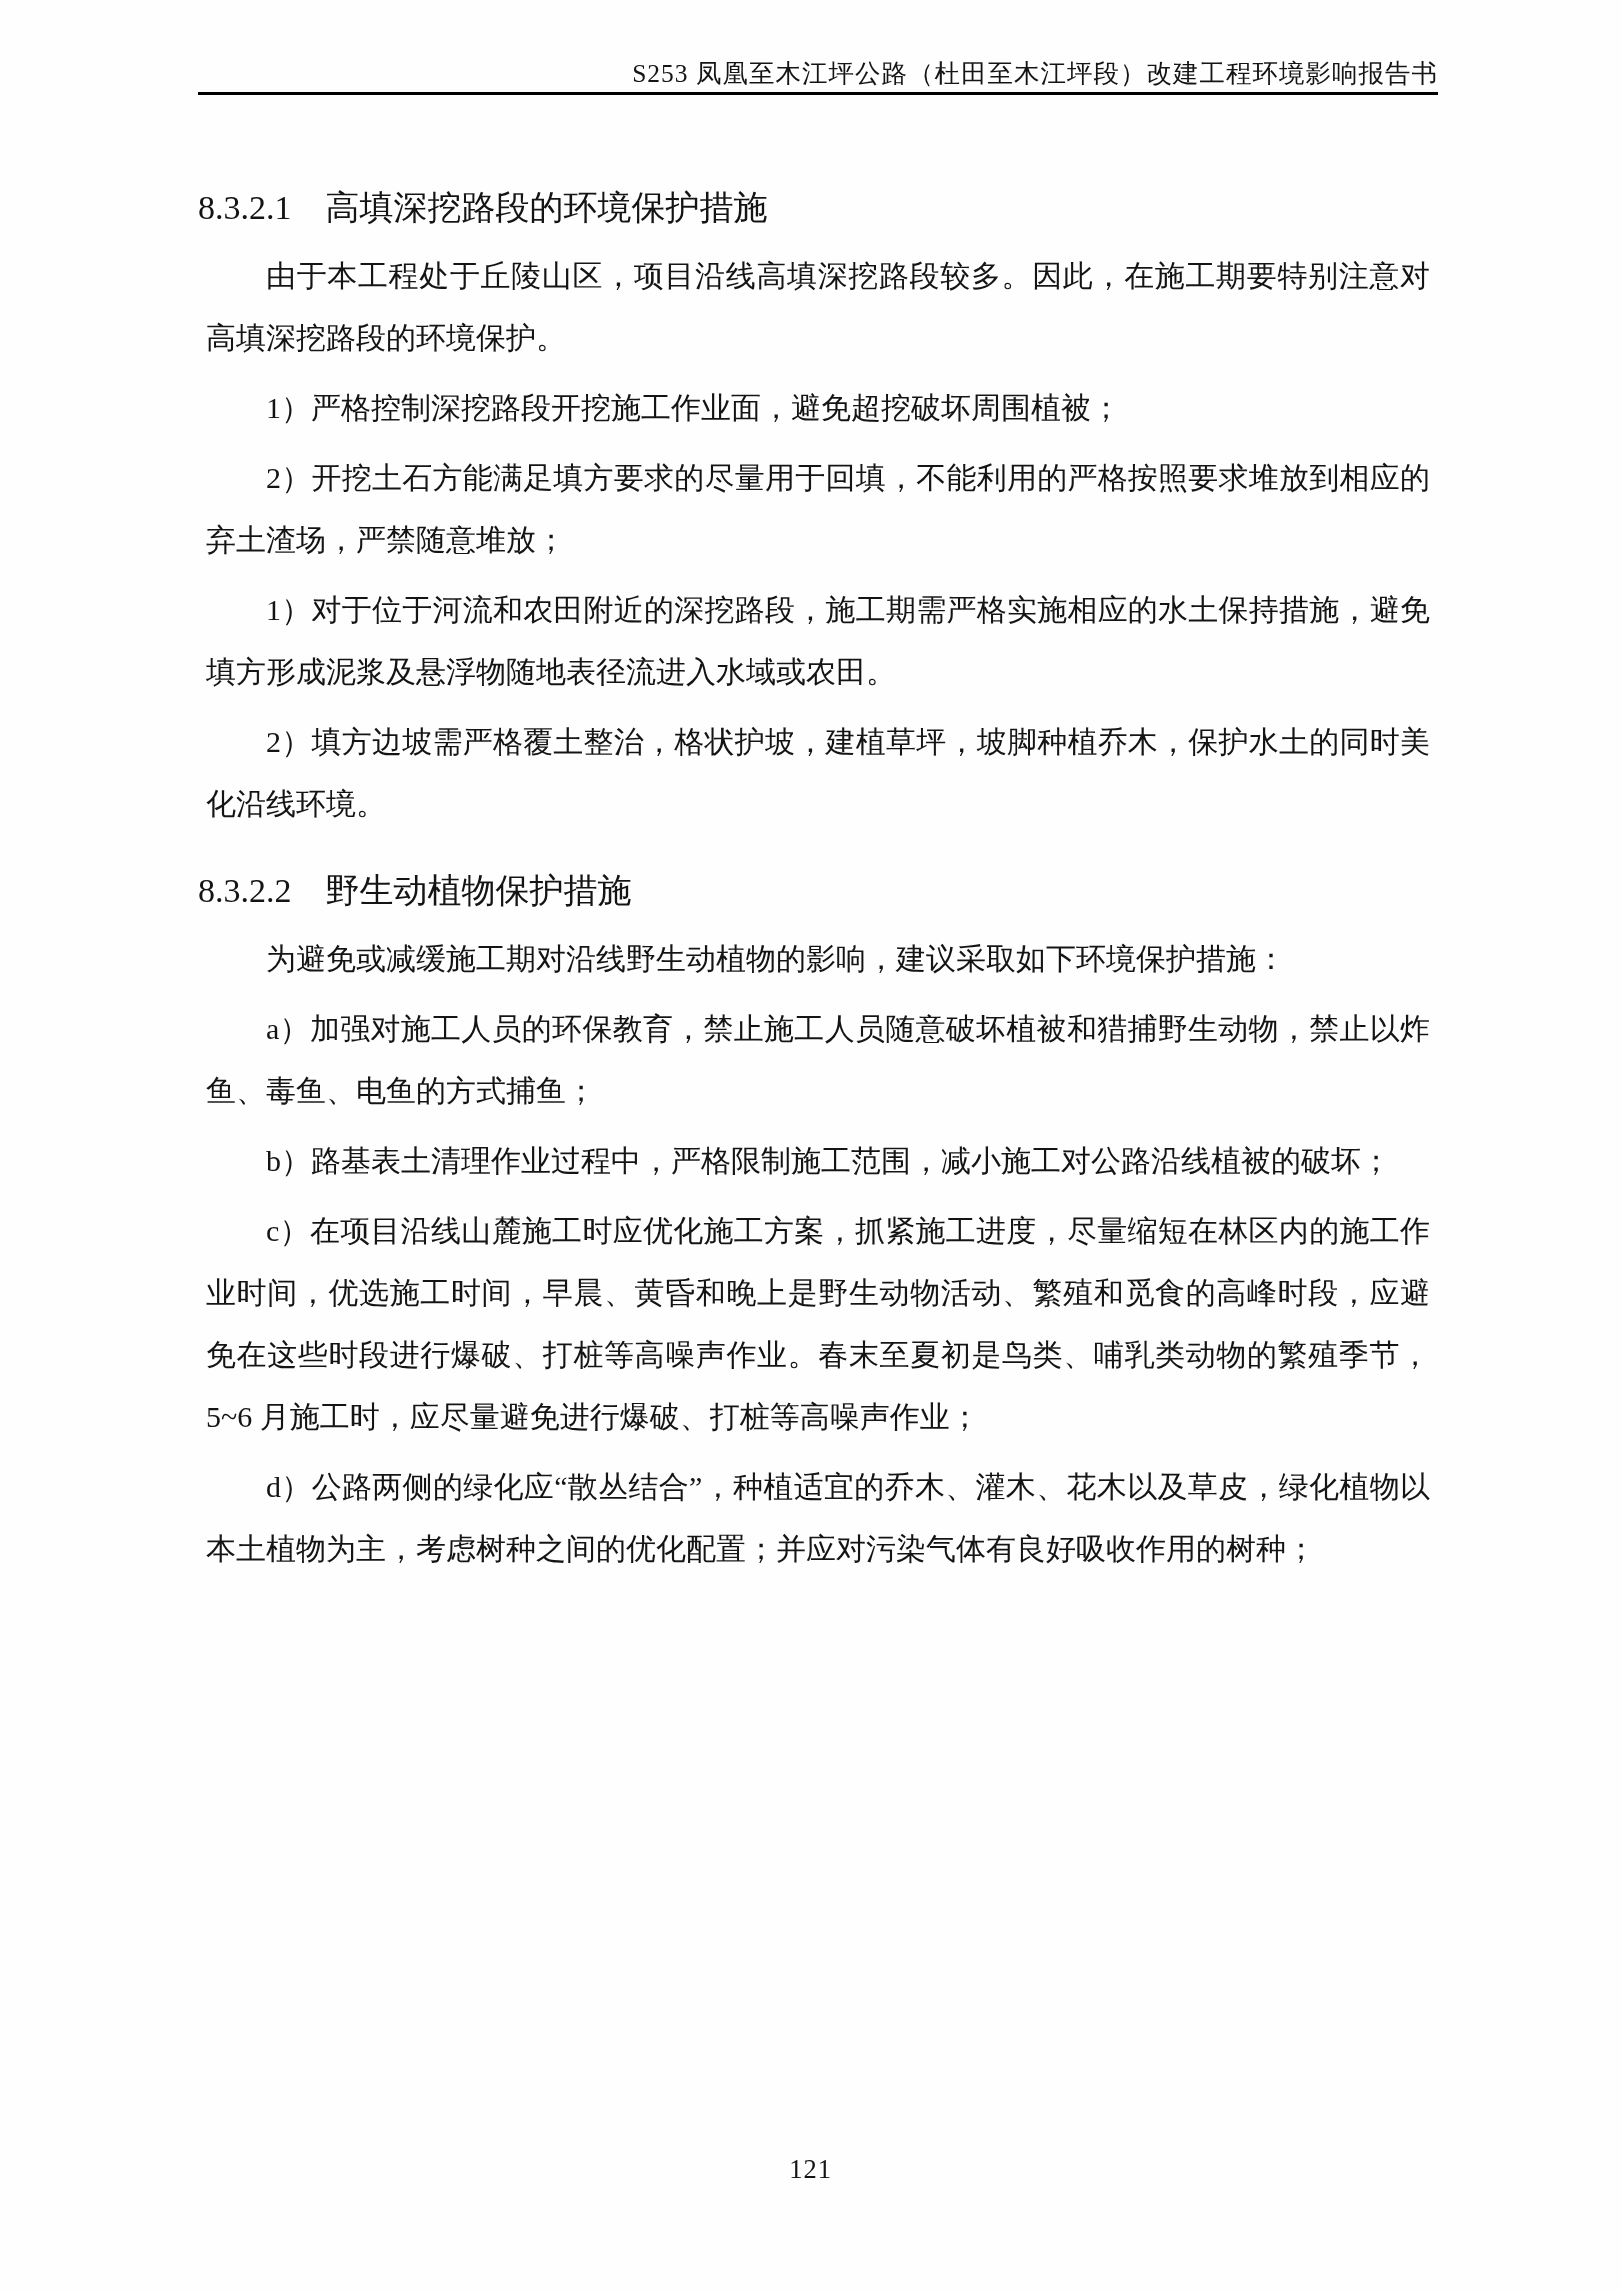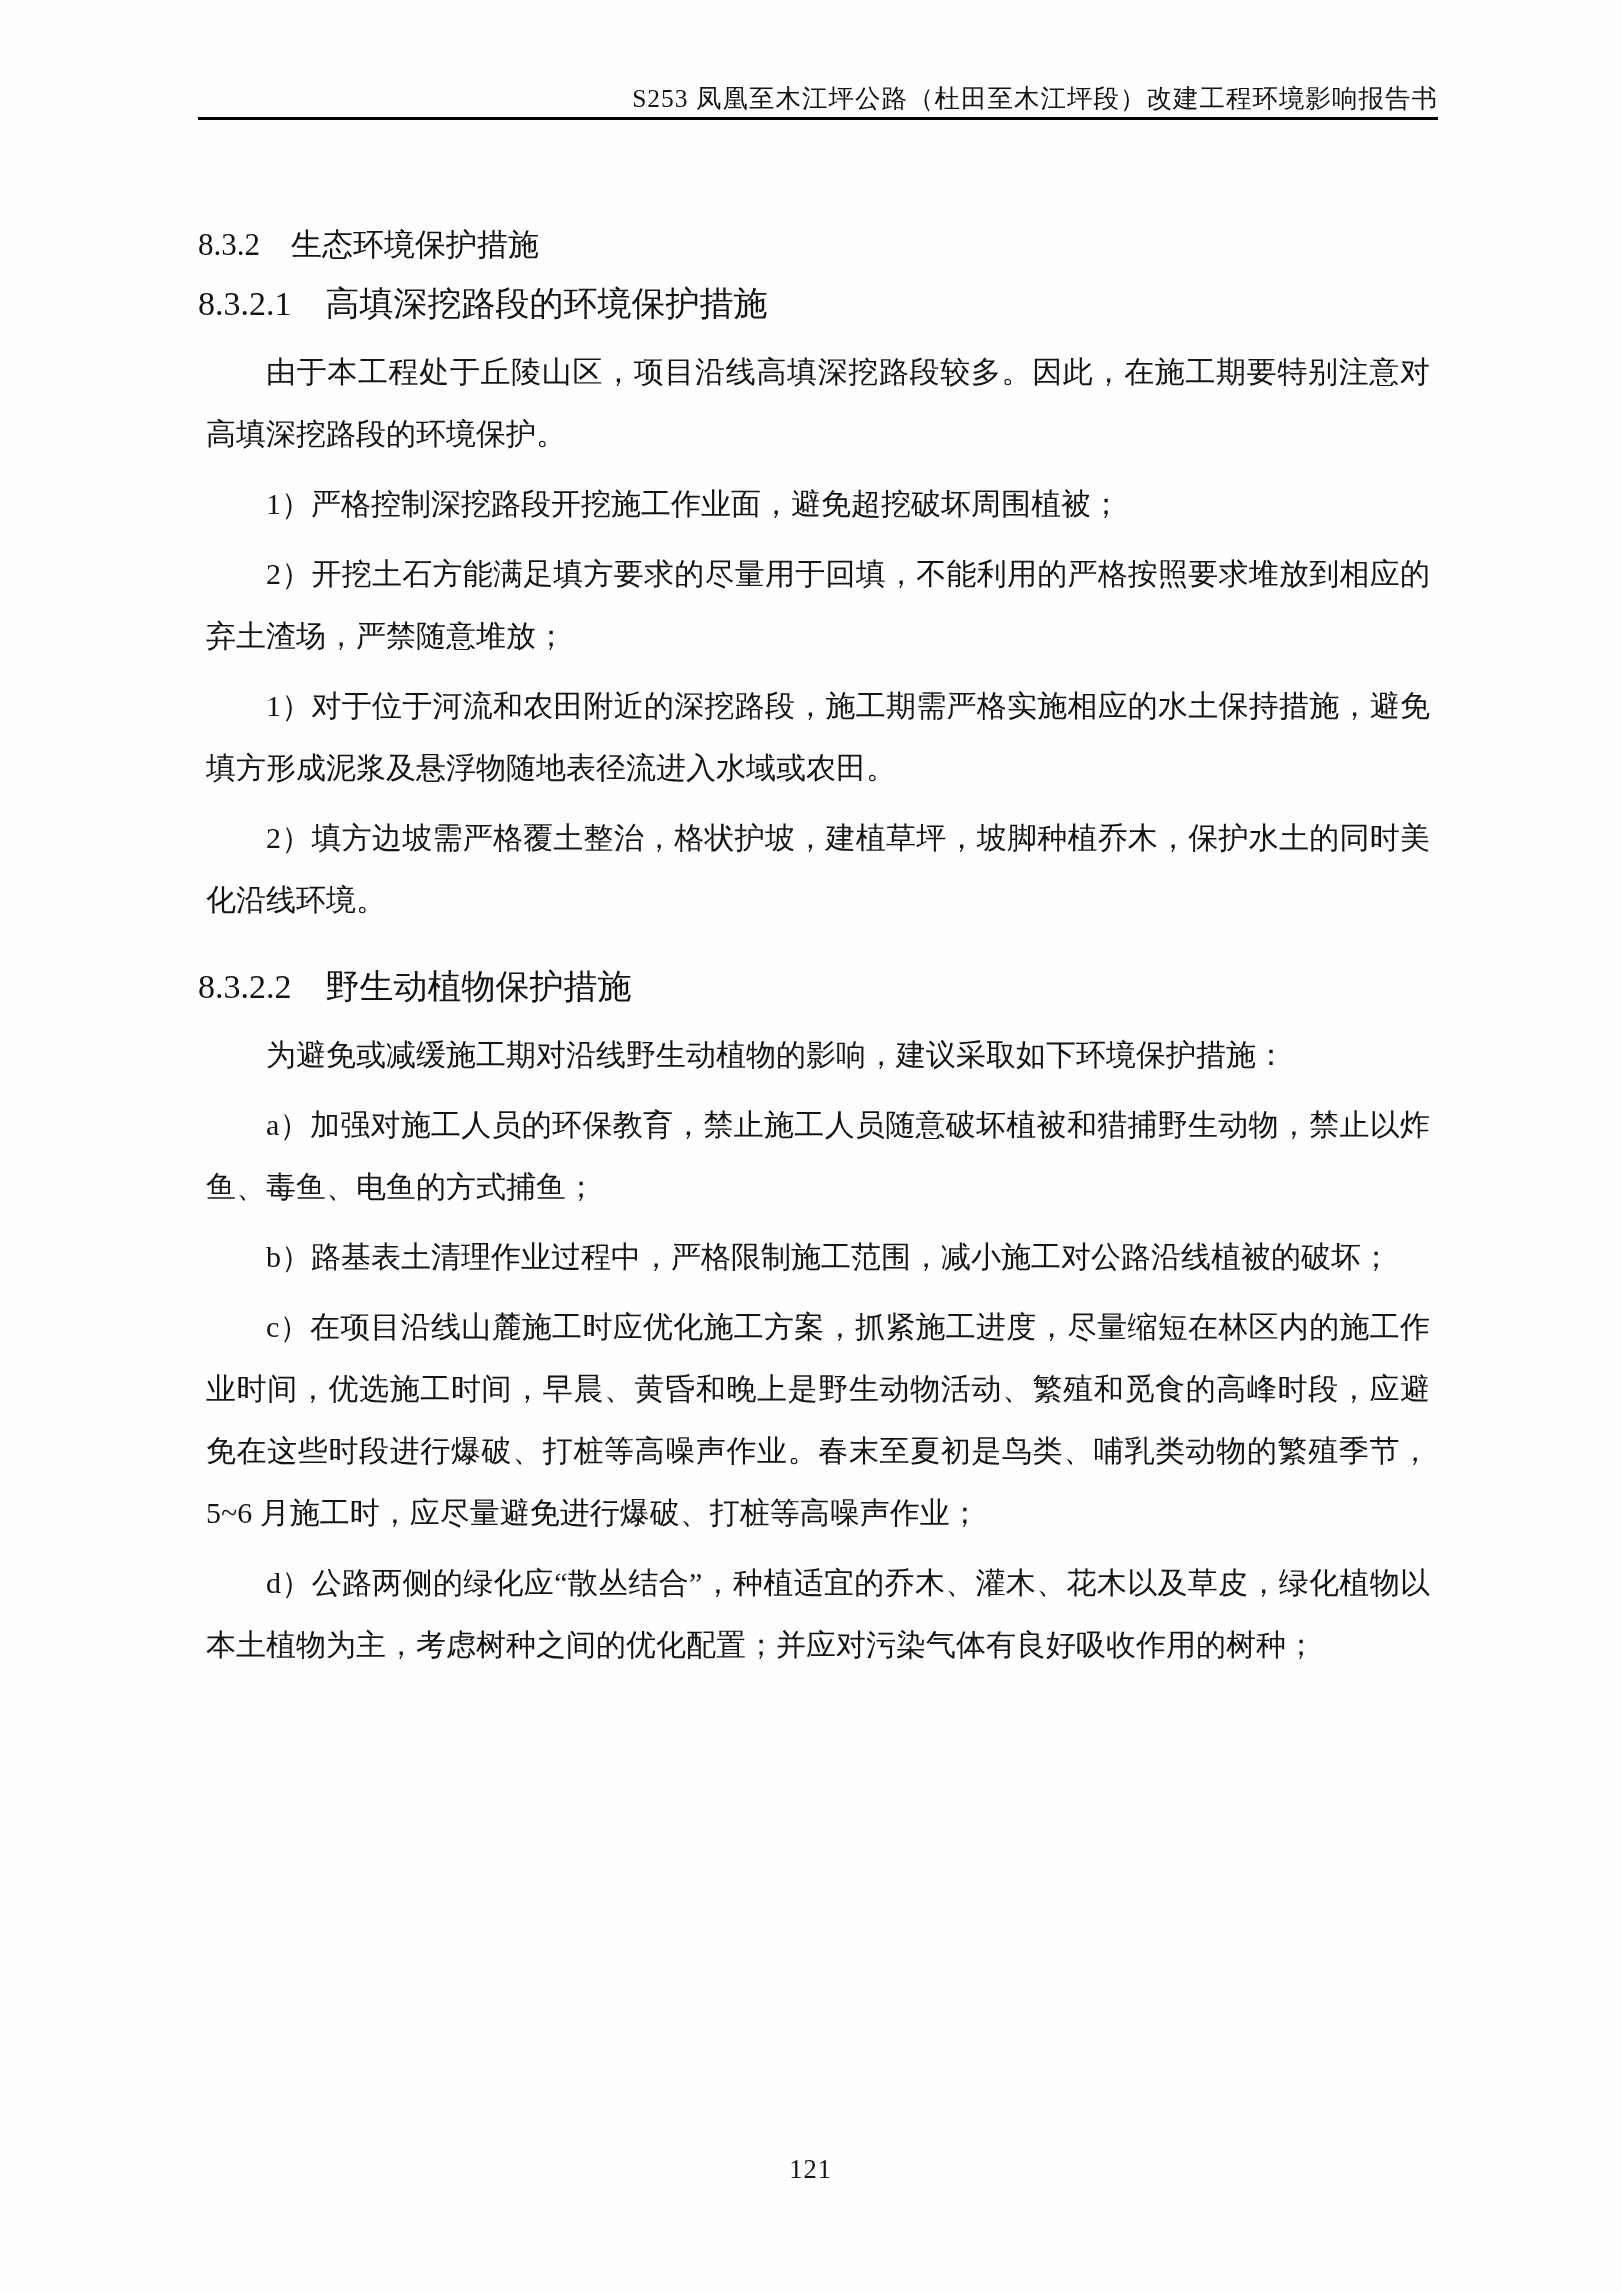--- a/index.html
+++ b/index.html
@@ -19,21 +19,21 @@
   .header {
     position: absolute;
     top: 0;
     left: 198px;
     right: 183px;
   }
   .header-title {
     text-align: right;
     font-size: 25.5px;
     line-height: 26.5px;
-    padding-top: 86px;
+    padding-top: 61px;
     padding-bottom: 4.9px;
     border-bottom: 3.9px solid #000000;
     letter-spacing: 1px;
     white-space: nowrap;
   }
   .content {
     position: absolute;
     top: 178px;
     left: 198px;
     right: 183px;
@@ -74,21 +74,20 @@
 </style>
 </head>
 <body>
 
 <div class="page">
   <div class="header">
     <div class="header-title">S253 凤凰至木江坪公路（杜田至木江坪段）改建工程环境影响报告书</div>
   </div>
 
   <div class="content">
-      <div class="heading2">8.3.2　生态环境保护措施</div>
       <div class="heading3">8.3.2.1　高填深挖路段的环境保护措施</div>
       <div class="paragraph">由于本工程处于丘陵山区，项目沿线高填深挖路段较多。因此，在施工期要特别注意对高填深挖路段的环境保护。</div>
       <div class="paragraph">1）严格控制深挖路段开挖施工作业面，避免超挖破坏周围植被；</div>
       <div class="paragraph">2）开挖土石方能满足填方要求的尽量用于回填，不能利用的严格按照要求堆放到相应的弃土渣场，严禁随意堆放；</div>
       <div class="paragraph">1）对于位于河流和农田附近的深挖路段，施工期需严格实施相应的水土保持措施，避免填方形成泥浆及悬浮物随地表径流进入水域或农田。</div>
       <div class="paragraph">2）填方边坡需严格覆土整治，格状护坡，建植草坪，坡脚种植乔木，保护水土的同时美化沿线环境。</div>
       <div class="heading3 extra-space">8.3.2.2　野生动植物保护措施</div>
       <div class="paragraph">为避免或减缓施工期对沿线野生动植物的影响，建议采取如下环境保护措施：</div>
       <div class="paragraph">a）加强对施工人员的环保教育，禁止施工人员随意破坏植被和猎捕野生动物，禁止以炸鱼、毒鱼、电鱼的方式捕鱼；</div>
       <div class="paragraph">b）路基表土清理作业过程中，严格限制施工范围，减小施工对公路沿线植被的破坏；</div>

